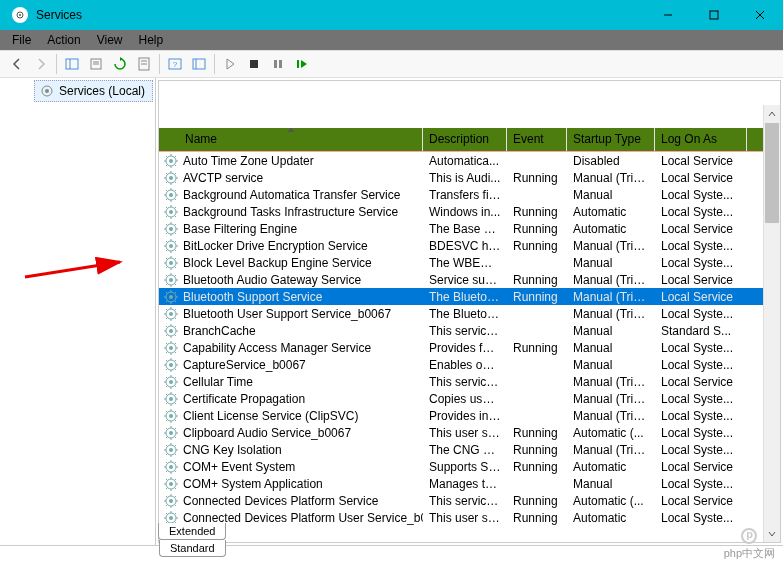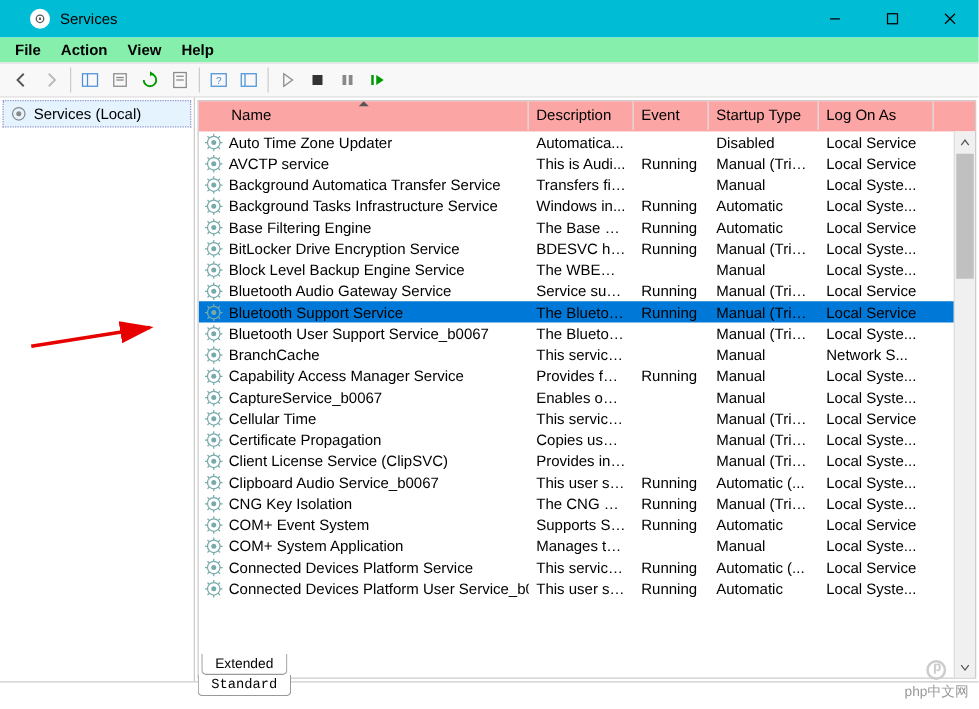--- a/index.html
+++ b/index.html
@@ -1,64 +1,64 @@
 <!DOCTYPE html>
 <html><head>
 <meta charset="utf-8">
 <style>
 * { box-sizing: border-box; margin: 0; padding: 0; }
 body { font-family: 'Segoe UI', Tahoma, sans-serif; font-size: 12px; background: #fff; color: #000; width: 783px; height: 567px; overflow: hidden; position: relative; }
 
-.titlebar { height: 30px; background: #00bcd4; display: flex; align-items: center; padding-left: 24px; color: #000; }
+.titlebar { height: 30px; background: #00bcd4; display: flex; align-items: center; padding-left: 12px; color: #000; }
 .titlebar-icon { width: 16px; height: 16px; background: #fff; border-radius: 50%; margin-right: 8px; display: flex; align-items: center; justify-content: center; }
 .titlebar-icon svg { width: 10px; height: 10px; }
 .titlebar-title { flex: 1; font-size: 12px; }
 .titlebar-buttons { display: flex; }
 .titlebar-btn { width: 46px; height: 30px; display: flex; align-items: center; justify-content: center; }
 .titlebar-btn svg { width: 10px; height: 10px; stroke: #000; stroke-width: 1; fill: none; }
 
-.menubar { height: 20px; display: flex; align-items: center; padding: 0 4px; background: #86efac; font-weight: bold; }
+.menubar { height: 20px; display: flex; align-items: center; padding: 0 4px; background: #737373; }
 .menu-item { padding: 2px 8px; cursor: default; }
 
 .toolbar { height: 28px; display: flex; align-items: center; padding: 0 6px; border-top: 1px solid #e0e0e0; border-bottom: 1px solid #e0e0e0; background: #f8f8f8; gap: 2px; }
 .tool-btn { width: 22px; height: 22px; display: flex; align-items: center; justify-content: center; border: 1px solid transparent; }
 .tool-btn svg { width: 16px; height: 16px; }
 .tool-sep { width: 1px; height: 20px; background: #ccc; margin: 0 2px; }
 
 .main { display: flex; height: calc(567px - 30px - 20px - 28px - 22px); position: relative; }
 .sidebar { width: 156px; border-right: 1px solid #ccc; padding: 2px; }
-.sidebar-item { display: flex; align-items: center; padding: 2px 4px; background: #e5f3ff; border: 1px dotted #99c; }
+.sidebar-item { display: flex; align-items: center; padding: 2px 4px; background: #e5f3ff; border: 1px dotted #99c; margin-left: 32px; }
 .sidebar-icon { width: 16px; height: 16px; margin-right: 4px; }
 
 .list-container { flex: 1; display: flex; flex-direction: column; border: 1px solid #ccc; margin: 2px; position: relative; }
-.list-header { display: flex; background: #fca5a5; border-bottom: 1px solid #fca5a5; height: 24px; flex-shrink: 0; }
+.list-header { display: flex; background: #4d7c0f; border-bottom: 1px solid #fca5a5; height: 24px; flex-shrink: 0; margin-top: 47px; }
 .col-h { padding: 4px 6px; border-right: 1px solid #e0e0e0; text-align: left; font-weight: normal; overflow: hidden; white-space: nowrap; position: relative; }
 .col-h.sorted::after { content: ''; position: absolute; top: 0; left: 50%; transform: translateX(-50%); border-left: 4px solid transparent; border-right: 4px solid transparent; border-bottom: 4px solid #555; }
 .col-name { width: 264px; padding-left: 26px; }
 .col-desc { width: 84px; }
 .col-status { width: 60px; }
 .col-startup { width: 88px; }
 .col-logon { width: 92px; }
 
 .list-body { flex: 1; overflow: hidden; }
 .row { display: flex; height: 17px; align-items: center; }
-.row.selected { background: #0078d7; color: #000000; }
+.row.selected { background: #0078d7; color: #e5e5e5; }
 .row.selected .cell { }
 .cell { padding: 1px 6px; overflow: hidden; white-space: nowrap; text-overflow: ellipsis; }
 .cell.col-name { display: flex; align-items: center; padding-left: 4px; }
 .svc-icon { width: 16px; height: 16px; margin-right: 4px; flex-shrink: 0; }
 .scrollbar-v { position: absolute; right: 0; top: 24px; bottom: 0; width: 17px; background: #f0f0f0; border-left: 1px solid #ddd; }
 .scroll-thumb { position: absolute; left: 1px; right: 1px; top: 18px; height: 100px; background: #c0c0c0; }
 .scroll-arrow { position: absolute; left: 0; right: 0; height: 17px; display: flex; align-items: center; justify-content: center; }
 .scroll-arrow.up { top: 0; }
 .scroll-arrow.down { bottom: 0; }
 
 .tabs { position: absolute; bottom: 2px; left: 158px; height: 20px; display: flex; align-items: center; flex-direction: column; }
 .tab { padding: 2px 10px; border: 1px solid #999; border-top: none; background: #fff; font-size: 11px; border-radius: 0 0 4px 4px; margin-right: -1px; }
-.tab.active { background: #fff; font-family: Liberation Mono, monospace; }
+.tab.active { background: #fff; }
 
 .footer { height: 22px; border-top: 1px solid #ccc; }
 
 .arrow-annotation { position: absolute; z-index: 100; pointer-events: none; }
 .arrow-annotation svg { overflow: visible; }
 
 .watermark { position: absolute; bottom: 6px; right: 8px; font-size: 11px; color: #999; display: flex; align-items: center; gap: 2px; flex-direction: column; }
 .watermark-logo { width: 16px; height: 16px; border-radius: 50%; border: 2px solid #ccc; display: inline-block; position: relative; }
 .watermark-logo::before { content: 'p'; position: absolute; left: 3px; top: -2px; color: #ccc; font-weight: bold; }
 </style>
@@ -341,21 +341,21 @@
             <svg class="svc-icon" viewBox="0 0 16 16">
               <circle cx="8" cy="8" r="5" fill="none" stroke="#7aa" stroke-width="1"></circle>
               <circle cx="8" cy="8" r="2" fill="#7aa"></circle>
               <path d="M8 1 L8 3 M8 13 L8 15 M1 8 L3 8 M13 8 L15 8 M3 3 L4.5 4.5 M11.5 11.5 L13 13 M13 3 L11.5 4.5 M4.5 11.5 L3 13" stroke="#7aa" stroke-width="1"></path>
             </svg>
             <span>BranchCache</span>
           </div>
           <div class="cell col-desc">This service ...</div>
           <div class="cell col-status"></div>
           <div class="cell col-startup">Manual</div>
-          <div class="cell col-logon">Network S...</div>
+          <div class="cell col-logon">Standard S...</div>
         </div>
         <div class="row">
           <div class="cell col-name">
             <svg class="svc-icon" viewBox="0 0 16 16">
               <circle cx="8" cy="8" r="5" fill="none" stroke="#7aa" stroke-width="1"></circle>
               <circle cx="8" cy="8" r="2" fill="#7aa"></circle>
               <path d="M8 1 L8 3 M8 13 L8 15 M1 8 L3 8 M13 8 L15 8 M3 3 L4.5 4.5 M11.5 11.5 L13 13 M13 3 L11.5 4.5 M4.5 11.5 L3 13" stroke="#7aa" stroke-width="1"></path>
             </svg>
             <span>Capability Access Manager Service</span>
           </div>

